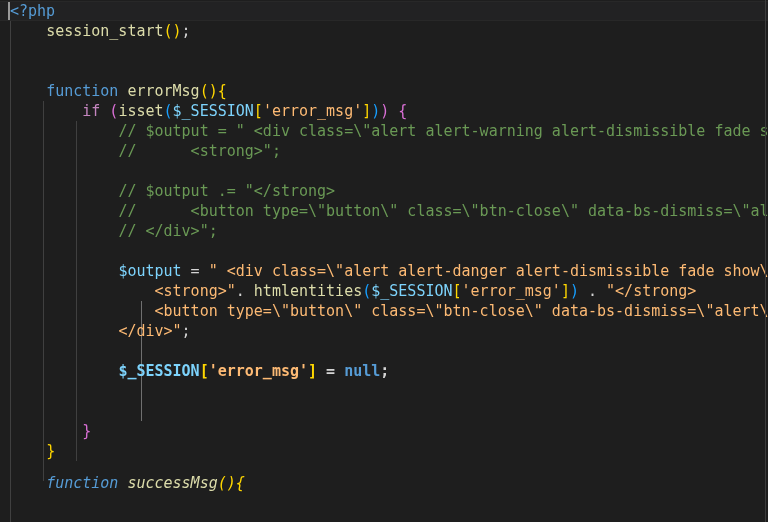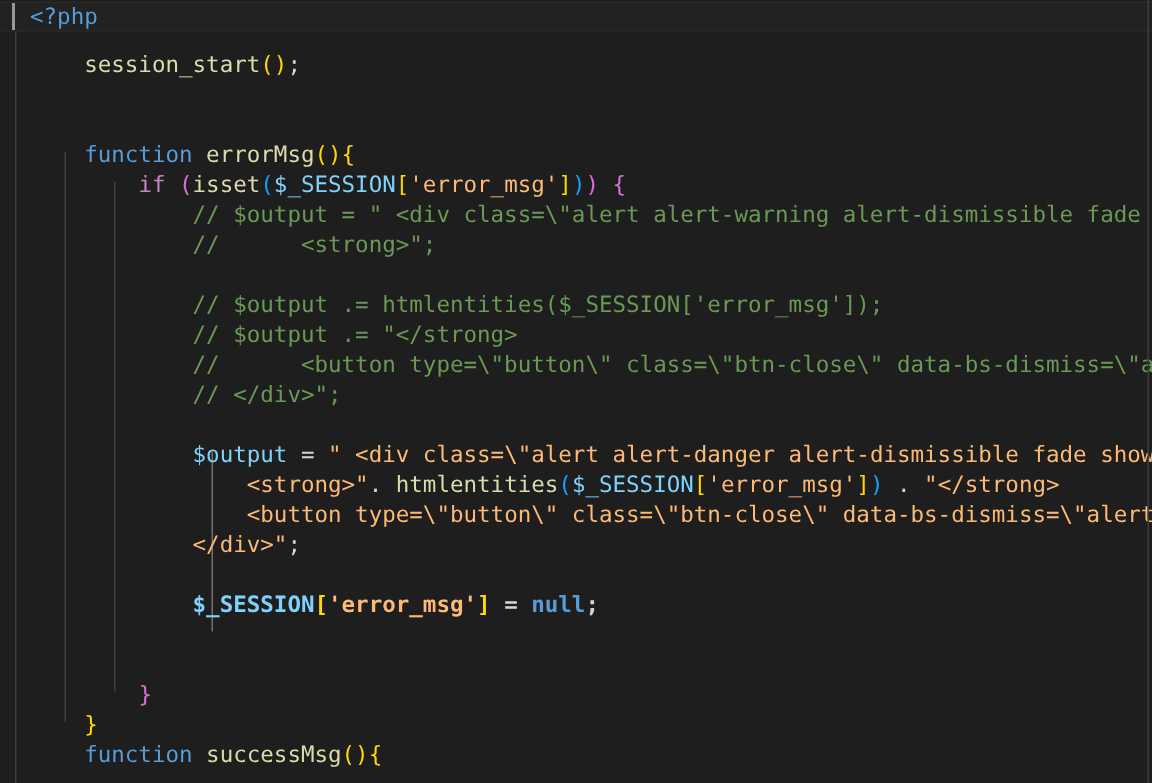--- a/index.html
+++ b/index.html
@@ -67,21 +67,21 @@
     top: 0; left: 0;
     z-index: 2;
     width: 768px;
   }
   .line {
     position: relative;
     height: 20px;
     line-height: 20px;
     font-size: 15px;
     white-space: pre;
-    padding-left: 20px;
+    padding-left: 10px;
     box-sizing: border-box;
     letter-spacing: 0px;
   }
   .line > span { white-space: pre; }
 
   
   .t-kw      { color: #569cd6; }   
   .t-ctl     { color: #c586c0; }   
   .t-fn      { color: #dcdcaa; }   
   .t-var     { color: #7dd3fc; }   
@@ -114,41 +114,40 @@
       <div class="guide" style="left: 10px; top: 21px; height: 520px; background: rgb(64, 64, 64);"></div>
       <div class="guide" style="left: 43px; top: 101px; height: 380px; background: rgb(64, 64, 64);"></div>
       <div class="guide" style="left: 76px; top: 121px; height: 340px; background: rgb(64, 64, 64);"></div>
       <div class="guide active" style="left: 141px; top: 301px; height: 120px; background: rgb(112, 112, 112);"></div>
     </div>
 
   <div class="caret" style="top: 2px; left: 8px; background: rgb(154, 154, 154);"></div>
 
   <div id="code" style="padding-top: 1px;">
       <div class="line" style="top: 0px;"><span class="t-kw">&lt;?php</span></div>
-      <div class="line" style="top: 0px; margin-top: 12px;"><span>    </span><span class="t-fn">session_start</span><span class="t-b1">()</span><span class="t-plain">;</span></div>
+      <div class="line" style="top: 0px;"><span>    </span><span class="t-fn">session_start</span><span class="t-b1">()</span><span class="t-plain">;</span></div>
       <div class="line" style="top: 0px;"></div>
       <div class="line" style="top: 0px;"></div>
       <div class="line" style="top: 0px;"><span>    </span><span class="t-kw">function</span><span class="t-plain"> </span><span class="t-fn">errorMsg</span><span class="t-b1">()</span><span class="t-b1">{</span></div>
       <div class="line" style="top: 0px;"><span>        </span><span class="t-ctl">if</span><span class="t-plain"> </span><span class="t-b2">(</span><span class="t-fn">isset</span><span class="t-b3">(</span><span class="t-var">$_SESSION</span><span class="t-b1">[</span><span class="t-str">'error_msg'</span><span class="t-b1">]</span><span class="t-b3">)</span><span class="t-b2">)</span><span class="t-plain"> </span><span class="t-b2">{</span></div>
       <div class="line" style="top: 0px;"><span>            </span><span class="t-cmt">// $output = " &lt;div class=\"alert alert-warning alert-dismissible fade show\" rol</span></div>
       <div class="line" style="top: 0px;"><span>            </span><span class="t-cmt">//      &lt;strong&gt;";</span></div>
       <div class="line" style="top: 0px;"></div>
-      <div class="line" style="top: 0px;"><span>            </span><span class="t-cmt">// $output .= htmlentities($_SESSION['error_msg']);</span></div>
       <div class="line" style="top: 0px;"><span>            </span><span class="t-cmt">// $output .= "&lt;/strong&gt;</span></div>
       <div class="line" style="top: 0px;"><span>            </span><span class="t-cmt">//      &lt;button type=\"button\" class=\"btn-close\" data-bs-dismiss=\"alert\" aria</span></div>
       <div class="line" style="top: 0px;"><span>            </span><span class="t-cmt">// &lt;/div&gt;";</span></div>
       <div class="line" style="top: 0px;"></div>
       <div class="line" style="top: 0px;"><span>            </span><span class="t-var">$output</span><span class="t-plain"> = </span><span class="t-str">" &lt;div class=\"alert alert-danger alert-dismissible fade show\" role=\"</span></div>
       <div class="line" style="top: 0px;"><span>                </span><span class="t-str">&lt;strong&gt;"</span><span class="t-plain">. </span><span class="t-fn">htmlentities</span><span class="t-b3">(</span><span class="t-var">$_SESSION</span><span class="t-b1">[</span><span class="t-str">'error_msg'</span><span class="t-b1">]</span><span class="t-b3">)</span><span class="t-plain"> . </span><span class="t-str">"&lt;/strong&gt;</span></div>
       <div class="line" style="top: 0px;"><span>                </span><span class="t-str">&lt;button type=\"button\" class=\"btn-close\" data-bs-dismiss=\"alert\" aria-la</span></div>
       <div class="line" style="top: 0px;"><span>            </span><span class="t-str">&lt;/div&gt;"</span><span class="t-plain">;</span></div>
       <div class="line" style="top: 0px;"></div>
       <div class="line" style="top: 0px; font-weight: bold;"><span>            </span><span class="t-var">$_SESSION</span><span class="t-b1">[</span><span class="t-str">'error_msg'</span><span class="t-b1">]</span><span class="t-plain"> = </span><span class="t-kw">null</span><span class="t-plain">;</span></div>
       <div class="line" style="top: 0px;"></div>
       <div class="line" style="top: 0px;"></div>
       <div class="line" style="top: 0px;"><span>        </span><span class="t-b2">}</span></div>
       <div class="line" style="top: 0px;"><span>    </span><span class="t-b1">}</span></div>
-      <div class="line" style="top: 0px;"><span>    </span><span class="t-kw">function</span><span class="t-plain"> </span><span class="t-fn">successMsg</span><span class="t-b1">()</span><span class="t-b1">{</span></div>
+      <div class="line" style="top: 12px; font-style: italic;"><span>    </span><span class="t-kw">function</span><span class="t-plain"> </span><span class="t-fn">successMsg</span><span class="t-b1">()</span><span class="t-b1">{</span></div>
       <div class="line" style="top: 0px;"></div>
     </div>
 
   <div id="ruler-border"></div>
 </div>
 
 </body></html>

